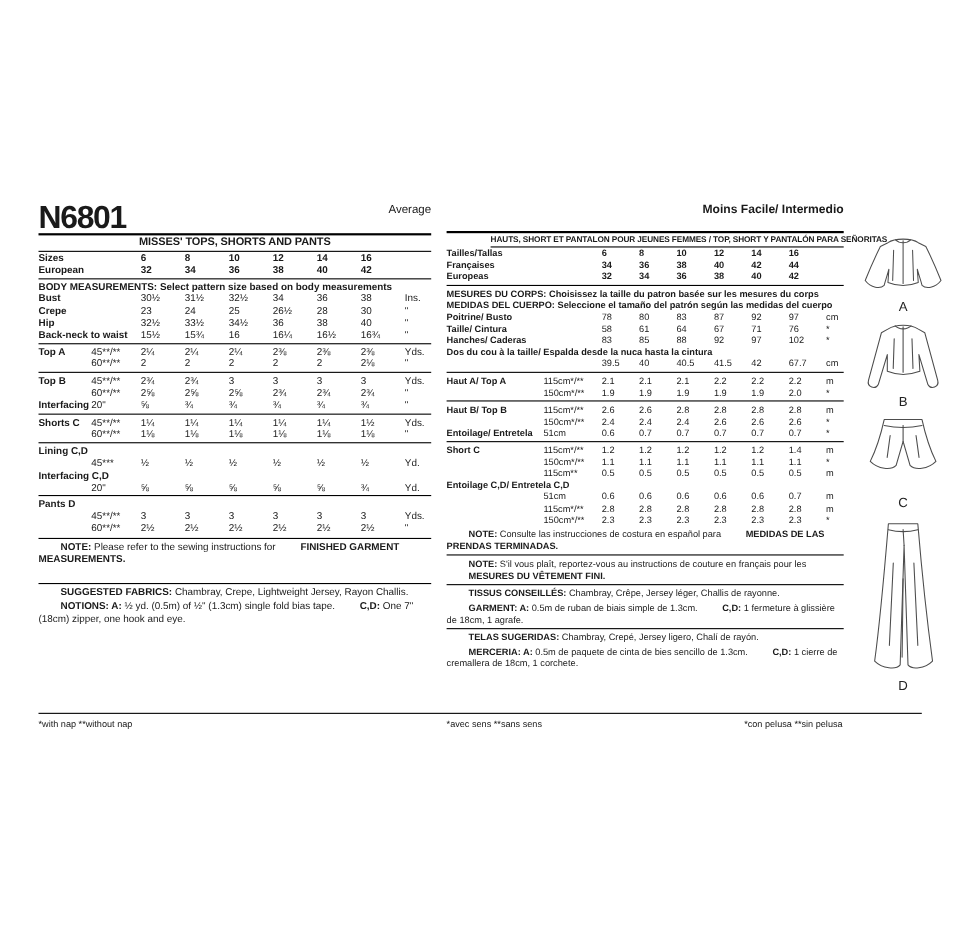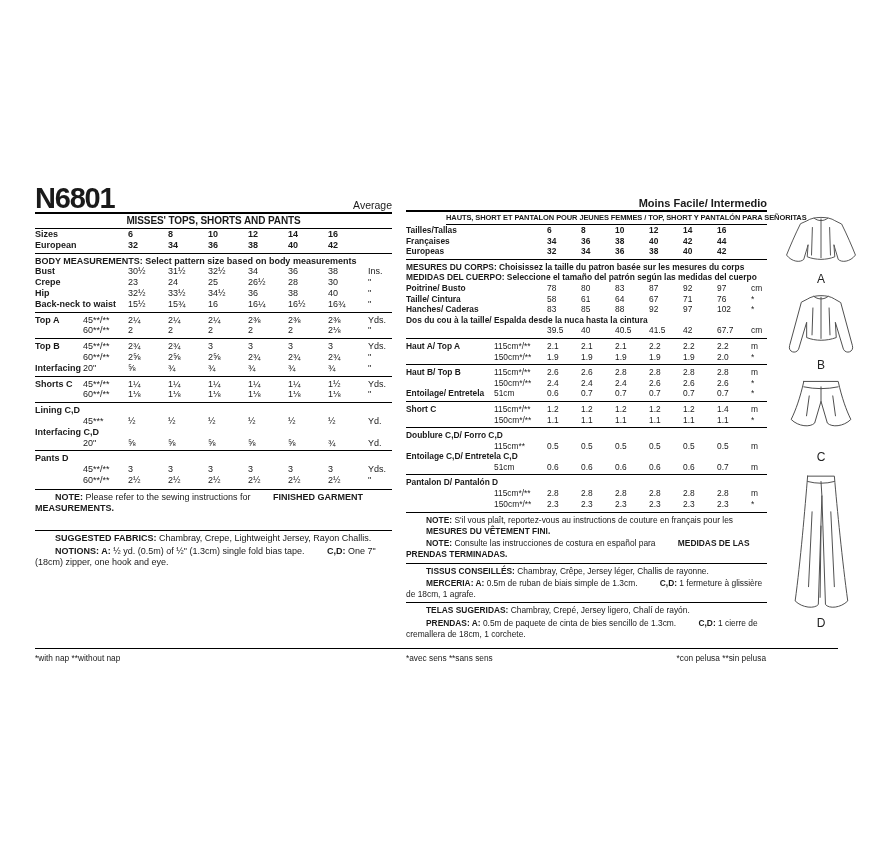--- a/index.html
+++ b/index.html
@@ -7,21 +7,21 @@
          font-family:"Liberation Sans",sans-serif;color:#1a1a1a;overflow:hidden;}
   .col{position:absolute;top:185px;}
   .col-en{left:35px;width:357px;}
   .col-intl{left:406px;width:361px;}
   .figs{position:absolute;left:776px;top:212px;width:90px;display:flex;
         flex-direction:column;align-items:center;gap:4px;}
   .fig{display:flex;flex-direction:column;align-items:center;}
   .fig svg{display:block;}
   .fig-label{font-size:12px;line-height:13px;color:#222;margin-top:-1px;}
 
-  .mast{display:flex;justify-content:space-between;align-items:flex-end;
+  .mast{display:flex;justify-content:space-between;
         border-bottom:2px solid #000;padding-bottom:1px;min-height:24px;}
   .pnum{font-size:29px;font-weight:bold;letter-spacing:-1.2px;line-height:26px;}
   .avg{font-size:10.5px;line-height:12px;}
   .title{font-weight:bold;border-bottom:1.6px solid #000;padding:1px 0 2px 0;text-align:center;}
   .col-en .title{font-size:10px;letter-spacing:-0.1px;}
   .col-intl .title{font-size:7.5px;letter-spacing:-0.1px;white-space:nowrap;margin-left:40px;}
 
   .tbl{width:100%;}
   .trow{display:grid;grid-template-columns:48px 45px repeat(6,40px) 1fr;
         align-items:baseline;font-size:9px;line-height:10.8px;}
@@ -413,21 +413,20 @@
           <span class="c lab"></span>
           <span class="c wdt">150cm*/**</span>
           <span class="c val">1.1</span>
           <span class="c val">1.1</span>
           <span class="c val">1.1</span>
           <span class="c val">1.1</span>
           <span class="c val">1.1</span>
           <span class="c val">1.1</span>
           <span class="c unit">*</span>
         </div>
-        <div class="trow th rl">Doublure C,D/ Forro C,D</div>
         <div class="trow">
           <span class="c lab"></span>
           <span class="c wdt">115cm**</span>
           <span class="c val">0.5</span>
           <span class="c val">0.5</span>
           <span class="c val">0.5</span>
           <span class="c val">0.5</span>
           <span class="c val">0.5</span>
           <span class="c val">0.5</span>
           <span class="c unit">m</span>
@@ -437,21 +436,20 @@
           <span class="c lab"></span>
           <span class="c wdt">51cm</span>
           <span class="c val">0.6</span>
           <span class="c val">0.6</span>
           <span class="c val">0.6</span>
           <span class="c val">0.6</span>
           <span class="c val">0.6</span>
           <span class="c val">0.7</span>
           <span class="c unit">m</span>
         </div>
-        <div class="trow th rl">Pantalon D/ Pantalón D</div>
         <div class="trow">
           <span class="c lab"></span>
           <span class="c wdt">115cm*/**</span>
           <span class="c val">2.8</span>
           <span class="c val">2.8</span>
           <span class="c val">2.8</span>
           <span class="c val">2.8</span>
           <span class="c val">2.8</span>
           <span class="c val">2.8</span>
           <span class="c unit">m</span>
@@ -461,37 +459,37 @@
           <span class="c wdt">150cm*/**</span>
           <span class="c val">2.3</span>
           <span class="c val">2.3</span>
           <span class="c val">2.3</span>
           <span class="c val">2.3</span>
           <span class="c val">2.3</span>
           <span class="c val">2.3</span>
           <span class="c unit">*</span>
         </div>
       </div>
+    <div class="para">
+      <span class="b">NOTE:</span><span> Consulte las instrucciones de costura en español para </span><span class="b">MEDIDAS DE LAS PRENDAS TERMINADAS.</span>
+    </div>
     <div class="para rt">
       <span class="b">NOTE:</span><span> S'il vous plaît, reportez-vous au instructions de couture en français pour les </span><span class="b">MESURES DU VÊTEMENT FINI.</span>
     </div>
-    <div class="para">
-      <span class="b">NOTE:</span><span> Consulte las instrucciones de costura en español para </span><span class="b">MEDIDAS DE LAS PRENDAS TERMINADAS.</span>
-    </div>
     <div class="para rt">
       <span class="b">TISSUS CONSEILLÉS:</span><span> Chambray, Crêpe, Jersey léger, Challis de rayonne.</span>
     </div>
     <div class="para">
-      <span class="b">MERCERIA: A:</span><span> 0.5m de ruban de biais simple de 1.3cm. </span><span class="b">C,D:</span><span> 1 fermeture à glissière de 18cm, 1 agrafe.</span>
+      <span class="b">GARMENT: A:</span><span> 0.5m de ruban de biais simple de 1.3cm. </span><span class="b">C,D:</span><span> 1 fermeture à glissière de 18cm, 1 agrafe.</span>
     </div>
     <div class="para rt">
       <span class="b">TELAS SUGERIDAS:</span><span> Chambray, Crepé, Jersey ligero, Chalí de rayón.</span>
     </div>
     <div class="para">
-      <span class="b">PRENDAS: A:</span><span> 0.5m de paquete de cinta de bies sencillo de 1.3cm. </span><span class="b">C,D:</span><span> 1 cierre de cremallera de 18cm, 1 corchete.</span>
+      <span class="b">MERCERIA: A:</span><span> 0.5m de paquete de cinta de bies sencillo de 1.3cm. </span><span class="b">C,D:</span><span> 1 cierre de cremallera de 18cm, 1 corchete.</span>
     </div>
   </div>
 
   <div class="figs">
     <div class="fig">
       <svg width="88" height="62" viewBox="0 0 92 72">
         <g fill="#ffffff" stroke="#4d4d4d" stroke-width="1.1" stroke-linejoin="round" stroke-linecap="round">
           <path d="M30,10 C37,5 55,5 62,10 L70,14 C76,26 82,40 86,50 C80,58 70,59 66,55 C64,48 62,42 61,38 L62,52 C52,56 40,56 30,52 L31,38 C30,42 28,48 26,55 C22,59 12,58 6,50 C10,40 16,26 22,14 Z"></path>
           <path fill="none" d="M46,8 L46,53"></path>
           <path fill="none" d="M38,7 C42,11 50,11 54,7"></path>

